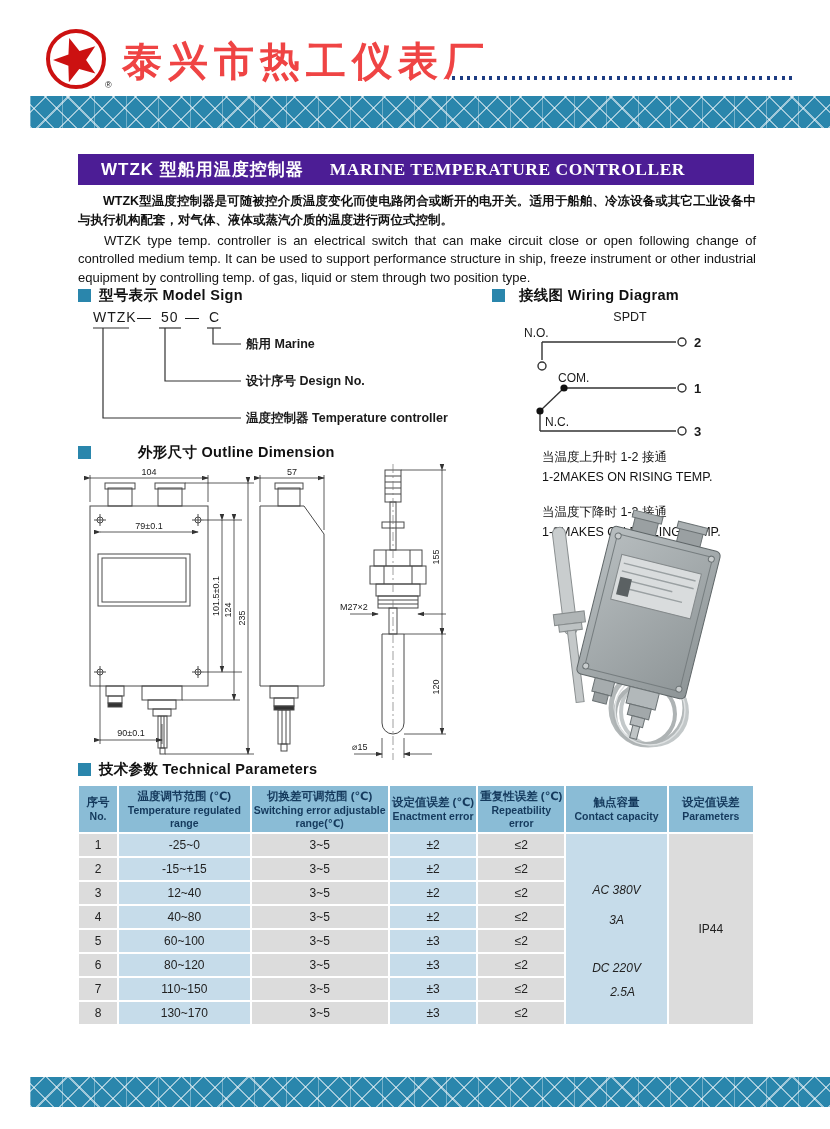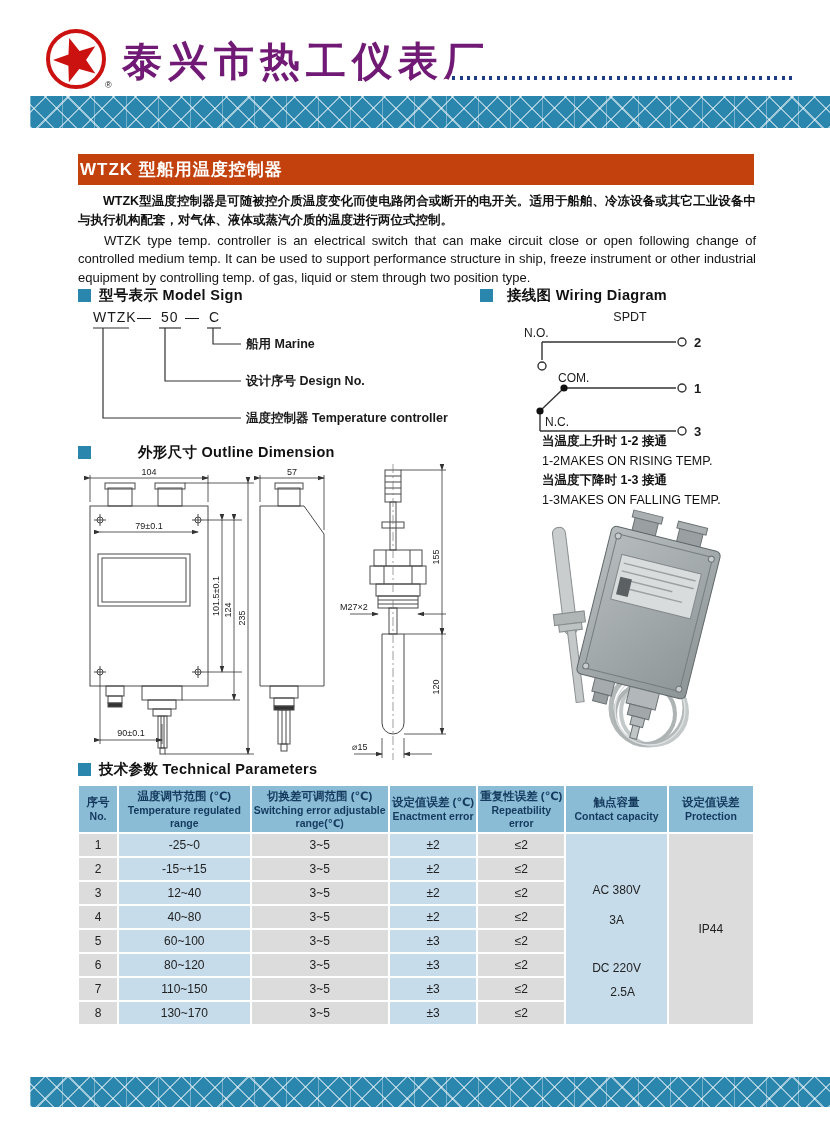--- a/index.html
+++ b/index.html
@@ -6,72 +6,72 @@
   html,body { background:#ffffff; }
   .page {
     position:relative; width:830px; height:1129px; margin:0 auto;
     background:#ffffff; overflow:hidden;
     font-family:"Liberation Sans","DejaVu Sans",sans-serif; color:#111;
   }
   
   .logo { position:absolute; left:42px; top:26px; width:76px; height:86px; }
   .company {
     position:absolute; left:122px; top:34px; font-size:40px; font-weight:700;
-    letter-spacing:6px; color:#701a75; white-space:nowrap;
+    letter-spacing:6px; color:#ef4444; white-space:nowrap;
   }
   .leader {
     position:absolute; left:452px; top:76px; width:342px; height:4px;
     background:repeating-linear-gradient(90deg,#1d3c82 0 3px, transparent 3px 7.5px);
   }
   .band {
     position:absolute; left:30px; width:800px; height:32px;
     background-color:#2a86ac;
     background-image:
       repeating-linear-gradient(45deg, rgba(255,255,255,.55) 0 1.5px, transparent 1.5px 16px),
       repeating-linear-gradient(-45deg, rgba(255,255,255,.55) 0 1.5px, transparent 1.5px 16px),
       repeating-linear-gradient(90deg, rgba(255,255,255,.35) 0 1px, transparent 1px 32px);
   }
   .band-top { top:96px; }
   .band-bottom { top:1077px; height:30px; }
   
   .title-bar {
     position:absolute; left:78px; top:154px; width:676px; height:31px;
-    background:#c2410c; color:#fff; display:flex; align-items:center; padding-left:2px;
+    background:#4c1d95; color:#fff; display:flex; align-items:center; padding-left:23px;
     white-space:nowrap;
   }
   .title-cn { font-size:17px; font-weight:700; letter-spacing:1px; }
   .title-en { font-family:"Liberation Serif","DejaVu Serif",serif; font-size:17.5px; font-weight:700; margin-left:26px; letter-spacing:.5px; }
   
   .intro { position:absolute; left:78px; top:192px; width:678px; }
   .intro-cn { font-size:12.5px; font-weight:700; line-height:1.55; text-indent:2em; text-align:justify; }
   .intro-en { font-size:13px; line-height:1.42; text-indent:2em; text-align:justify; margin-top:1px; }
   
   .sec-head { position:absolute; display:flex; align-items:center; gap:8px; }
   .sec-bullet { width:13px; height:13px; background:#2a86ac; flex:0 0 auto; }
   .sec-title { font-size:14.5px; font-weight:700; letter-spacing:.3px; white-space:nowrap; }
   
   .svg-abs { position:absolute; }
   svg text { font-family:"Liberation Sans","DejaVu Sans",sans-serif; fill:#1a1a1a; }
   .wiring-notes { position:absolute; left:542px; top:432px; font-size:12.5px; line-height:19.5px; white-space:nowrap; }
-  .wiring-notes .n-cn { font-weight:700; }
+  .wiring-notes .n-cn { font-weight:400;margin-top:16px; }
   
   .params {
     position:absolute; left:77px; top:784px; width:678px;
     border-collapse:separate; border-spacing:2px; table-layout:fixed;
   }
   .params th {
     background:#8abcd6; color:#14395c; height:46px; font-weight:700;
     vertical-align:middle; text-align:center; padding:2px 1px;
   }
   .params th .h-cn { font-size:11.5px; line-height:15px; }
   .params th .h-en { font-size:10.5px; line-height:13px; font-weight:700; }
   .params td { height:22px; text-align:center; vertical-align:middle; font-size:12px; color:#222; }
   .c-gray { background:#dcdcdc; }
   .c-blue { background:#c6dcea; }
-  .cap-cell { vertical-align:top !important; }
+  .cap-cell { vertical-align:top !important;font-style:italic; }
   .cap-stack div { font-size:12px; height:15px; }
   .cap-v1 { margin-top:49px; } .cap-v2 { margin-top:15px; }
   .cap-v3 { margin-top:33px; } .cap-v4 { margin-top:9px;padding-left:12px; }
 </style>
 </head>
 <body>
 
 <div class="page">
 
   <svg width="0" height="0" style="position:absolute" aria-hidden="true">
@@ -89,20 +89,21 @@
     </g>
     <text x="63" y="62" font-size="9" fill="#cc1111">®</text>
     <text x="6" y="81" font-size="11" font-weight="700" fill="#cc1111" letter-spacing="8">红星牌</text>
   </svg>
   <div class="company">泰兴市热工仪表厂</div>
   <div class="leader"></div>
   <div class="band band-top"></div>
 
   <div class="title-bar">
     <span class="title-cn">WTZK 型船用温度控制器</span>
+    <span class="title-en">MARINE TEMPERATURE CONTROLLER</span>
   </div>
 
   <div class="intro">
     <p class="intro-cn">WTZK型温度控制器是可随被控介质温度变化而使电路闭合或断开的电开关。适用于船舶、冷冻设备或其它工业设备中与执行机构配套，对气体、液体或蒸汽介质的温度进行两位式控制。</p>
     <p class="intro-en">WTZK type temp. controller is an electrical switch that can make circuit close or open following change of controlled medium temp. It can be used to support performance structure in ship, freeze instrument or other industrial equipment by controlling temp. of gas, liquid or stem through two position type.</p>
   </div>
 
   <div class="sec-head" style="left:78px; top:286px;gap:8px;">
     <span class="sec-bullet"></span>
     <span class="sec-title">型号表示 Model Sign</span>
@@ -123,21 +124,21 @@
       <path d="M80,20 V73 H156"></path>
       <path d="M18,20 V110 H156"></path>
     </g>
     <g font-size="12.5" font-weight="600">
       <text x="161" y="40">船用 Marine</text>
       <text x="161" y="77">设计序号 Design No.</text>
       <text x="161" y="114">温度控制器 Temperature controller</text>
     </g>
   </svg>
 
-  <div class="sec-head" style="left:480px; top:286px;gap:14px;">
+  <div class="sec-head" style="left:492px; top:286px;gap:14px;">
     <span class="sec-bullet"></span>
     <span class="sec-title">接线图 Wiring Diagram</span>
   </div>
   <svg class="svg-abs" style="left:498px; top:307px;" width="265" height="140" viewBox="0 0 265 140">
     <text x="132" y="14" font-size="12.5" text-anchor="middle">SPDT</text>
     <text x="26" y="30" font-size="12">N.O.</text>
     <g stroke="#333" stroke-width="1.4" fill="none">
       <line x1="44" y1="35" x2="178" y2="35"></line>
       <line x1="44" y1="35" x2="44" y2="53"></line>
       <circle cx="44" cy="59" r="4" fill="#fff"></circle>
@@ -358,21 +359,21 @@
         <th>
             <div class="h-cn">重复性误差 (℃)</div>
             <div class="h-en">Repeatbility error</div>
           </th>
         <th>
             <div class="h-cn">触点容量</div>
             <div class="h-en">Contact capacity</div>
           </th>
         <th>
             <div class="h-cn">设定值误差</div>
-            <div class="h-en">Protection</div>
+            <div class="h-en">Parameters</div>
           </th>
       </tr>
     </thead>
     <tbody>
       <tr>
         <td class="c-gray">1</td>
         <td class="c-blue">-25~0</td>
         <td class="c-gray">3~5</td>
         <td class="c-blue">±2</td>
         <td class="c-gray">≤2</td>

